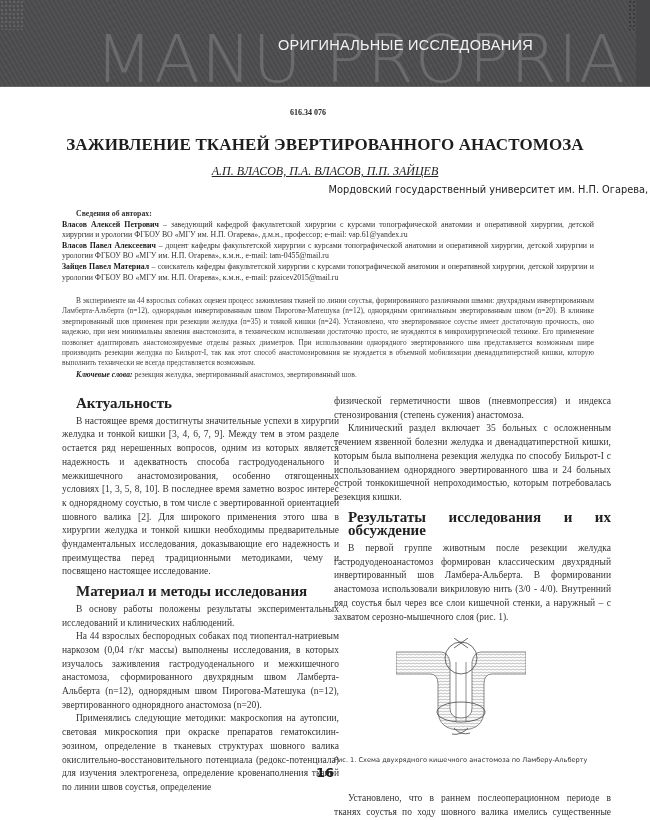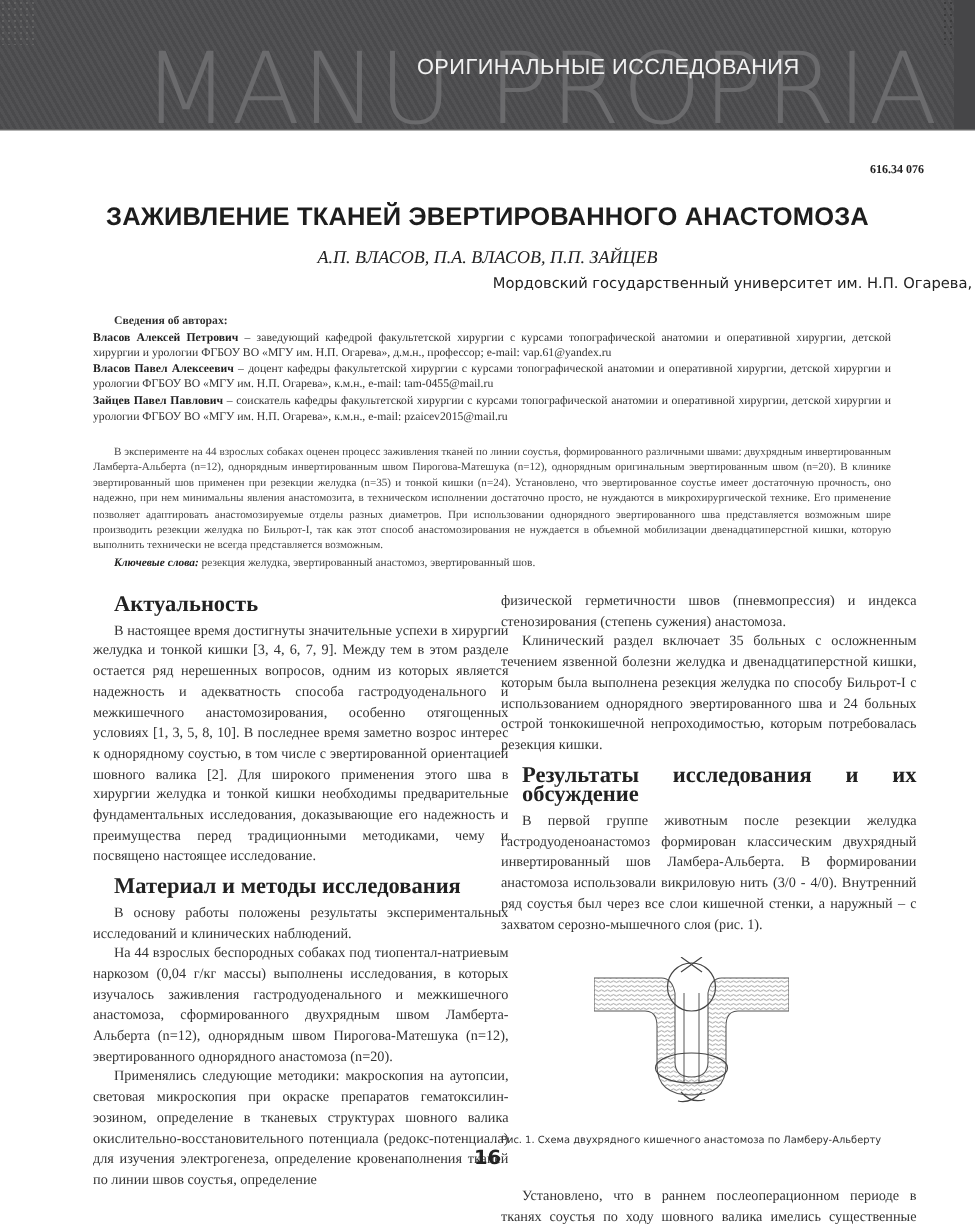--- a/index.html
+++ b/index.html
@@ -11,24 +11,24 @@
   .header .right-strip { position:absolute; right:0; top:0; width:14px; height:86px; background:#464648; }
   .header .dots-l { position:absolute; left:0; top:0; width:24px; height:30px;
             background:radial-gradient(circle,#6a6a6a 0.7px,transparent 1px) 0 0/4px 4px; opacity:.7; }
   .header .dots-r { position:absolute; right:8px; top:0; width:14px; height:30px;
             background:radial-gradient(circle,#333 0.7px,transparent 1px) 0 0/4px 4px; opacity:.7; }
   .header .brand { position:absolute; left:95px; top:30px; font-family:"DejaVu Sans", sans-serif;
             font-weight:200; font-size:66px; letter-spacing:1px; color:#6b6b6d; line-height:60px; white-space:nowrap;
             transform:scaleX(1.02); transform-origin:left; }
   .header .section { position:absolute; left:278px; top:37px; font-family:Liberation Sans, sans-serif;
             font-size:14.5px; color:#f2f2f2; letter-spacing:0.3px; }
-  .udc-wrap { position:absolute; left:0; top:108px; width:616px; text-align:right; font-size:8px; font-weight:bold; color:#222; }
-  .title { position:absolute; left:0; width:650px; top:135px; text-align:center; font-family:Liberation Sans, sans-serif;
+  .udc-wrap { position:absolute; left:0; top:108px; width:616px; text-align:center; font-size:8px; font-weight:bold; color:#222; }
+  .title { position:absolute; left:0; width:650px; top:135px; text-align:center; font-family:Liberation Serif, serif;
            font-weight:bold; font-size:17px; color:#1d1d1d; letter-spacing:0.1px; }
-  .authors { position:absolute; left:0; width:650px; top:164px; text-align:center; font-style:italic; font-size:12px; color:#222; }
+  .authors { position:absolute; left:0; width:650px; top:164px; text-align:center; font-style:italic; font-size:12px; color:#222;text-decoration:underline; }
   .affil { position:absolute; left:0; width:650px; top:184px; text-align:right; font-family:"DejaVu Sans", sans-serif;
            font-size:9.8px; color:#222;padding-left:44px; }
   .info { position:absolute; left:62px; top:209px; width:532px; font-size:7.8px; line-height:10.6px; color:#333; text-align:justify; }
   .info .lbl { font-weight:bold; padding-left:14px; display:block; }
   .info b { color:#222; }
   .abstract { position:absolute; left:62px; top:296px; width:532px; font-size:7.4px; line-height:10.4px; color:#444; text-align:justify; text-indent:14px; }
   .keywords { position:absolute; left:76px; top:370px; width:520px; font-size:7.6px; color:#444; }
   .keywords .kl { font-weight:bold; font-style:italic; color:#222; }
   .col { position:absolute; top:395px; width:277px; font-size:9.5px; line-height:13.7px; color:#333; text-align:justify; }
   .col.left { left:62px; }
@@ -55,21 +55,21 @@
 <div class="udc-wrap">616.34 076</div>
 
 <div class="title">ЗАЖИВЛЕНИЕ ТКАНЕЙ ЭВЕРТИРОВАННОГО АНАСТОМОЗА</div>
 <div class="authors">А.П. ВЛАСОВ, П.А. ВЛАСОВ, П.П. ЗАЙЦЕВ</div>
 <div class="affil">Мордовский государственный университет им. Н.П. Огарева, Саранск</div>
 
 <div class="info">
   <span class="lbl">Сведения об авторах:</span>
   <div><b>Власов Алексей Петрович</b><span> – заведующий кафедрой факультетской хирургии с курсами топографической анатомии и оперативной хирургии, детской хирургии и урологии ФГБОУ ВО «МГУ им. Н.П. Огарева», д.м.н., профессор; e-mail: vap.61@yandex.ru</span></div>
   <div><b>Власов Павел Алексеевич</b><span> – доцент кафедры факультетской хирургии с курсами топографической анатомии и оперативной хирургии, детской хирургии и урологии ФГБОУ ВО «МГУ им. Н.П. Огарева», к.м.н., e-mail: tam-0455@mail.ru</span></div>
-  <div><b>Зайцев Павел Павлович</b><span> – соискатель кафедры факультетской хирургии с курсами топографической анатомии и оперативной хирургии, детской хирургии и урологии ФГБОУ ВО «МГУ им. Н.П. Огарева», к.м.н., e-mail: pzaicev2015@mail.ru</span></div>
+  <div><b>Зайцев Павел Материал</b><span> – соискатель кафедры факультетской хирургии с курсами топографической анатомии и оперативной хирургии, детской хирургии и урологии ФГБОУ ВО «МГУ им. Н.П. Огарева», к.м.н., e-mail: pzaicev2015@mail.ru</span></div>
 </div>
 
 <div class="abstract">В эксперименте на 44 взрослых собаках оценен процесс заживления тканей по линии соустья, формированного различными швами: двухрядным инвертированным Ламберта-Альберта (n=12), однорядным инвертированным швом Пирогова-Матешука (n=12), однорядным оригинальным эвертированным швом (n=20). В клинике эвертированный шов применен при резекции желудка (n=35) и тонкой кишки (n=24). Установлено, что эвертированное соустье имеет достаточную прочность, оно надежно, при нем минимальны явления анастомозита, в техническом исполнении достаточно просто, не нуждаются в микрохирургической технике. Его применение позволяет адаптировать анастомозируемые отделы разных диаметров. При использовании однорядного эвертированного шва представляется возможным шире производить резекции желудка по Бильрот-I, так как этот способ анастомозирования не нуждается в объемной мобилизации двенадцатиперстной кишки, которую выполнить технически не всегда представляется возможным.</div>
 
 <div class="keywords">
   <span class="kl">Ключевые слова:</span><span> резекция желудка, эвертированный анастомоз, эвертированный шов.</span>
 </div>
 
 <div class="col left">
   <h3>Актуальность</h3>

